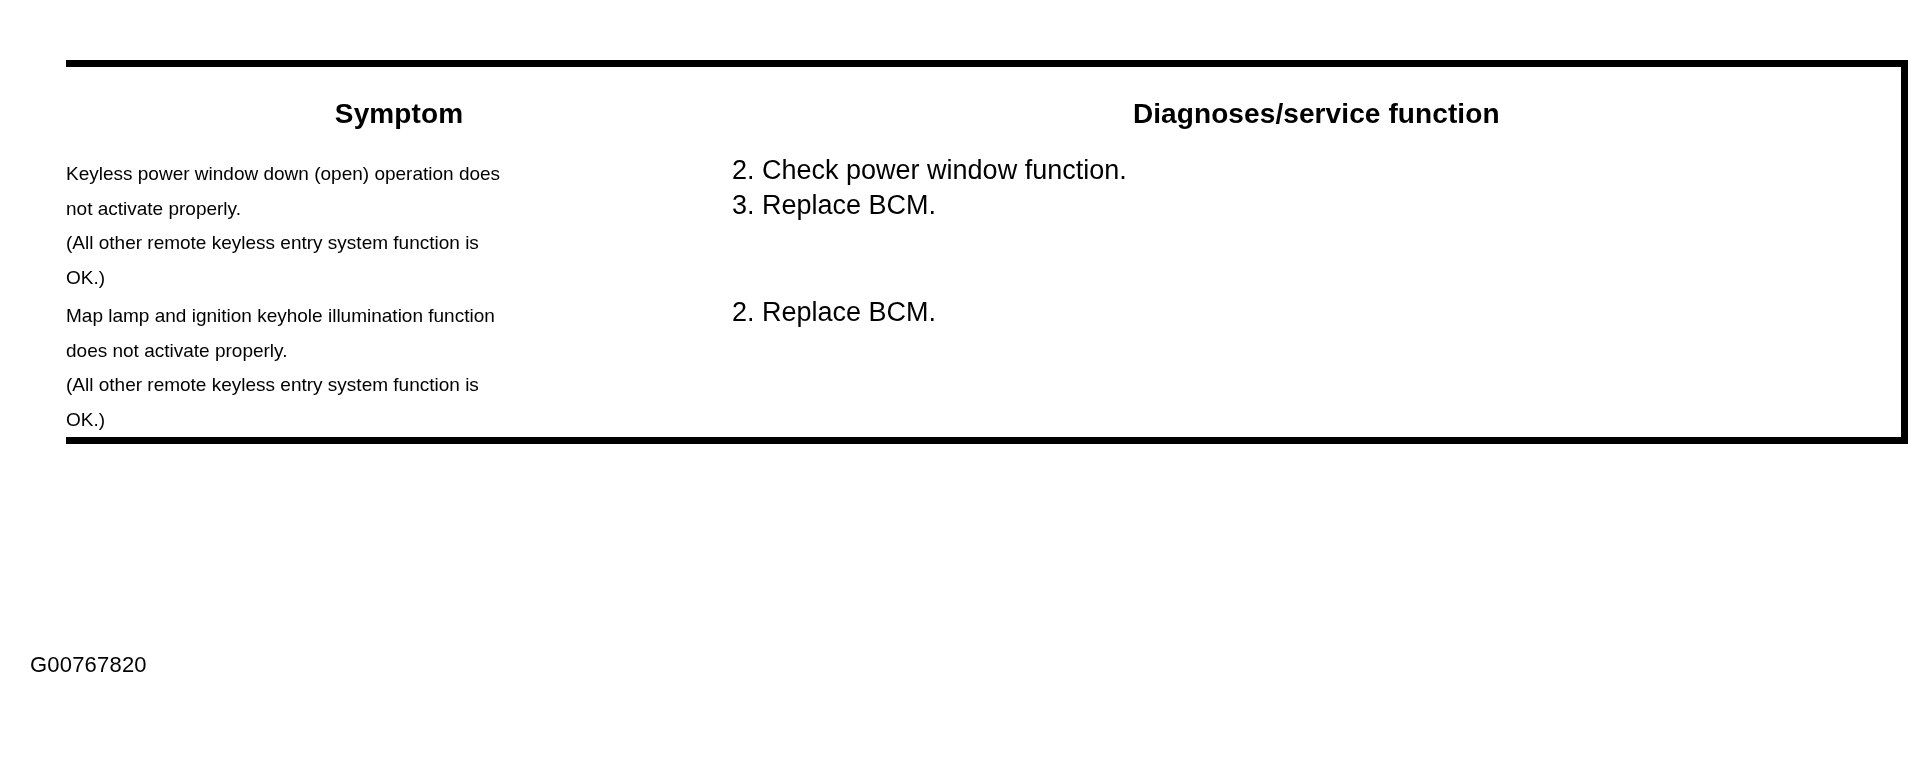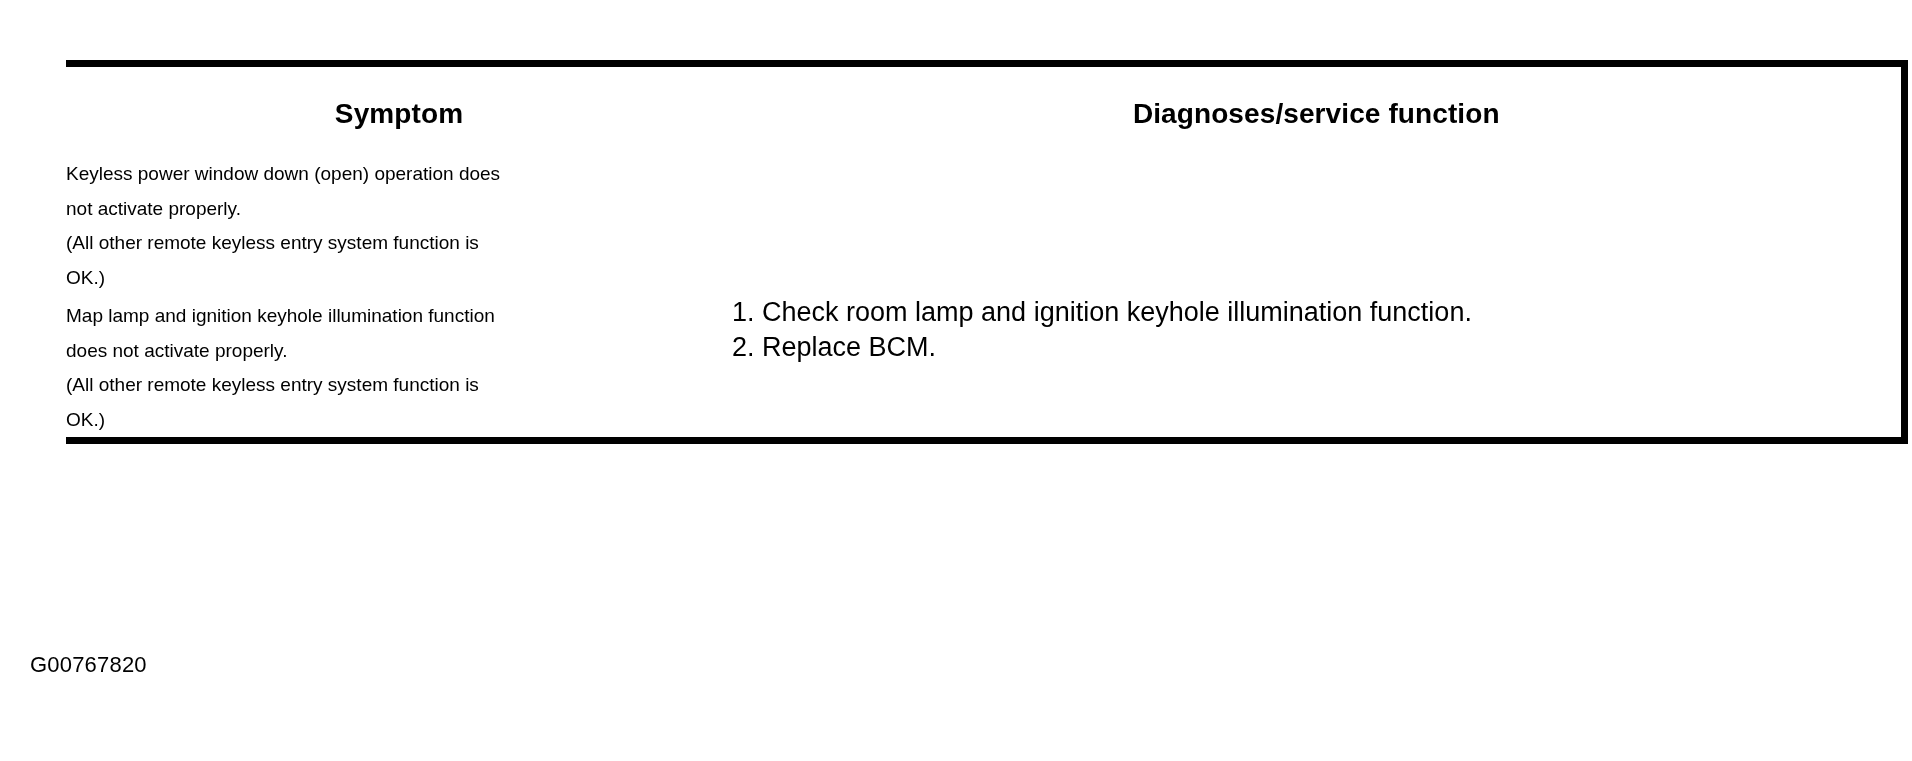--- a/index.html
+++ b/index.html
@@ -150,42 +150,47 @@
           <div class="sym-block">
             <div class="sym-line">Keyless power window down (open) operation does</div>
             <div class="sym-line">not activate properly.</div>
             <div class="sym-line">(All other remote keyless entry system function is</div>
             <div class="sym-line">OK.)</div>
           </div>
         </td>
         <td class="proc-outer">
           <table class="proc">
             <tbody>
+            <tr>
+              <td class="proc-cell">
+                <div class="proc-line">2. Check power window function.</div>
+              </td>
+            </tr>
+            <tr>
+              <td class="proc-cell bottom-of-table">
+                <div class="proc-line">3. Replace BCM.</div>
+              </td>
+            </tr>
           </tbody>
               </table>
         </td>
       </tr>
 
       <tr>
         <td class="sym-cell col-sym last">
           <div class="sym-block">
             <div class="sym-line">Map lamp and ignition keyhole illumination function</div>
             <div class="sym-line">does not activate properly.</div>
             <div class="sym-line">(All other remote keyless entry system function is</div>
             <div class="sym-line">OK.)</div>
           </div>
         </td>
         <td class="proc-outer">
           <table class="proc">
             <tbody>
-                  <tr>
-              <td class="proc-cell">
-                <div class="proc-line">1. Check room lamp and ignition keyhole illumination function.</div>
-              </td>
-            </tr>
             <tr>
               <td class="proc-cell bottom-of-table">
                 <div class="proc-line">2. Replace BCM.</div>
                 <div class="proc-line" style="visibility:hidden">&nbsp;</div>
               </td>
             </tr>
           </tbody>
               </table>
         </td>
       </tr>

